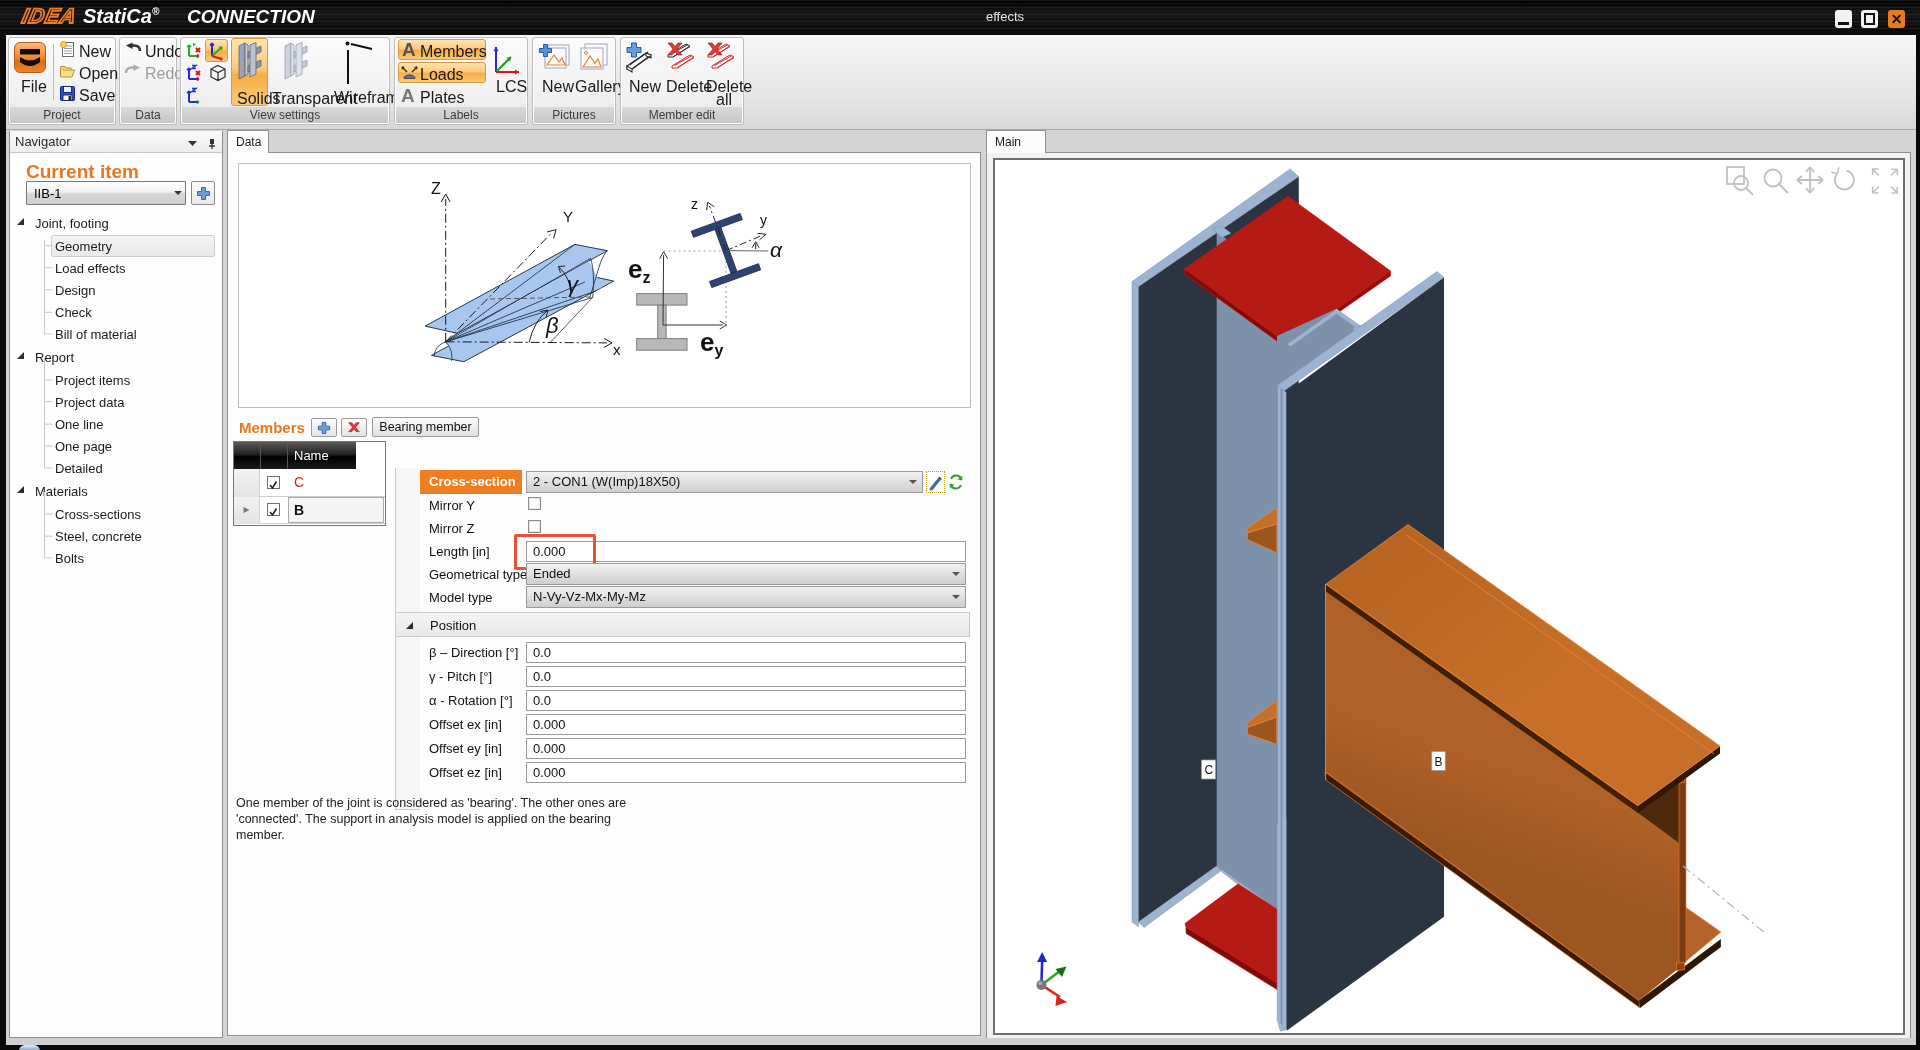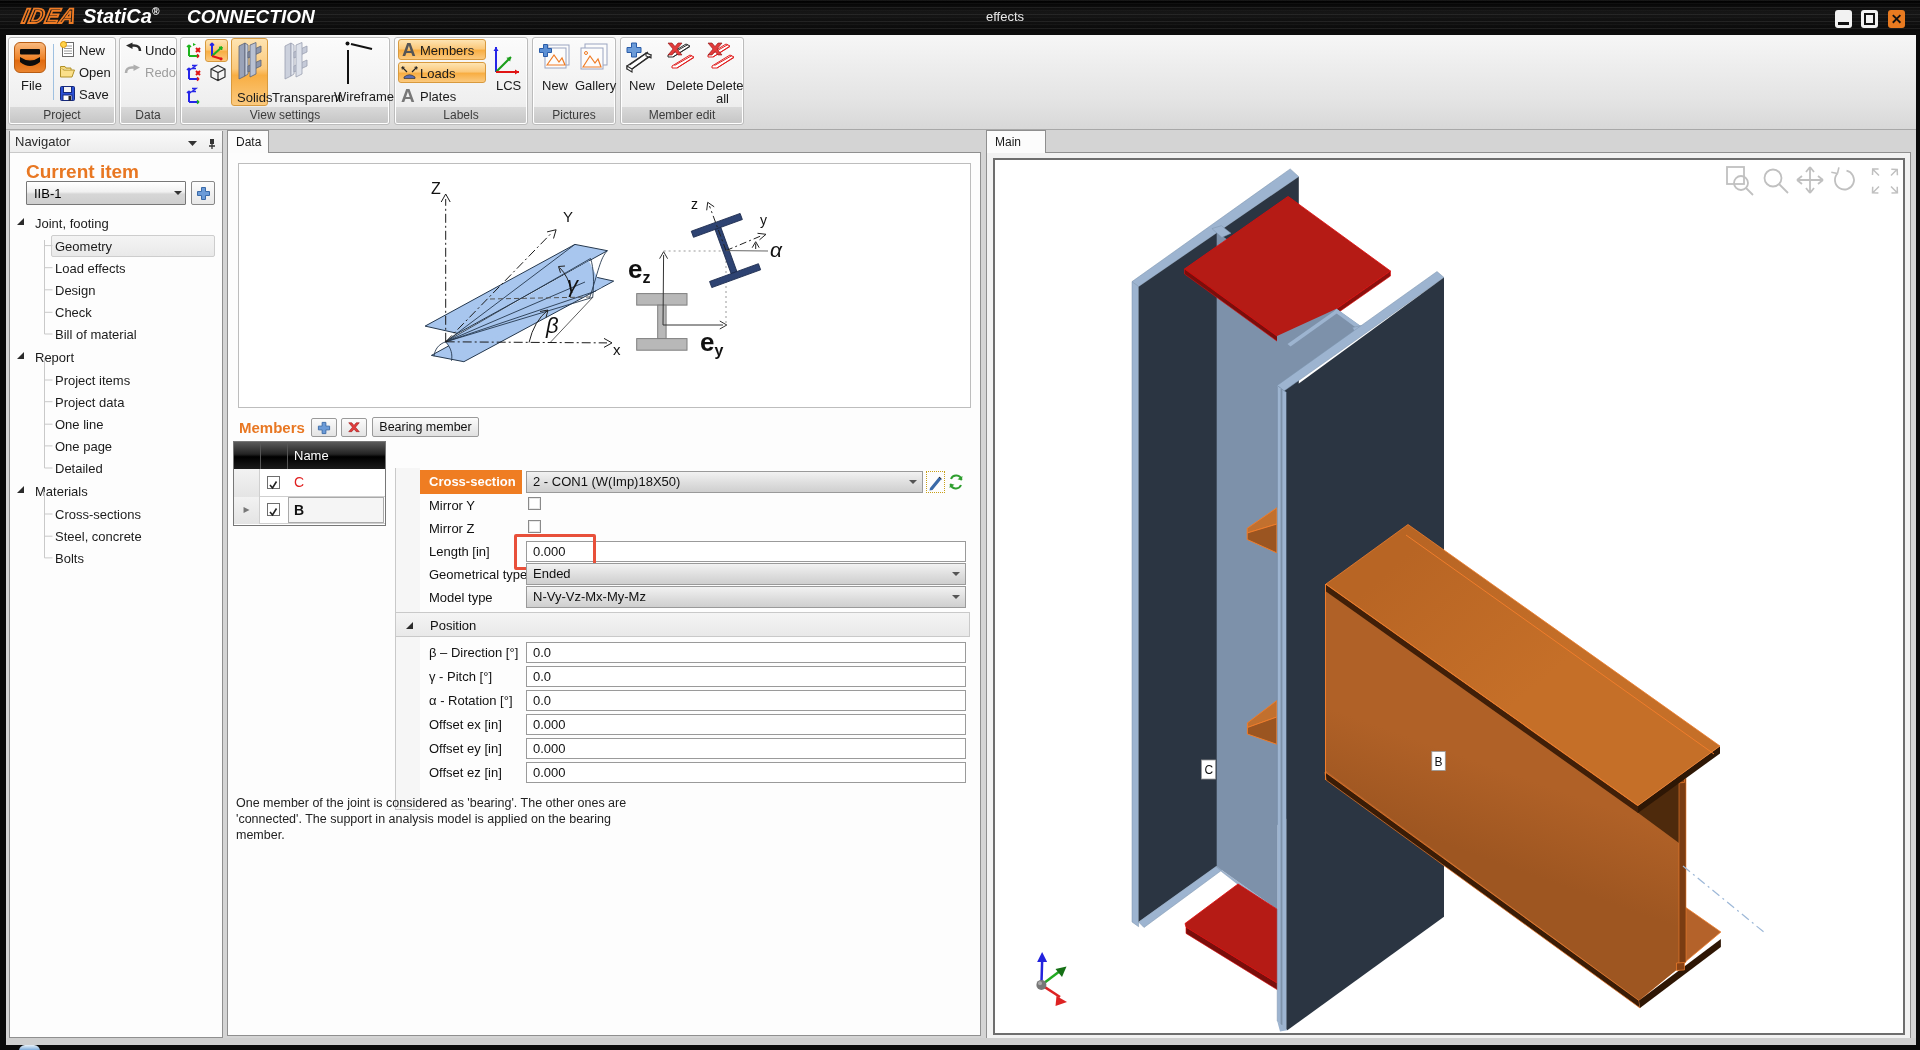--- a/index.html
+++ b/index.html
@@ -28,21 +28,21 @@
   background:linear-gradient(#f7f7f7,#e4e4e4 70%,#d8d8d8);
   border-bottom:1px solid #a8a8a8;
 }
 .rgroup { position:absolute; top:6px; height:88px; border:1px solid #bcbcbc; border-radius:3px;
   background:linear-gradient(#fbfbfb,#efefef 75%,#e4e4e4);
   box-shadow:0 0 0 1px #fff inset;
 }
 .rlabel { position:absolute; left:1px; right:1px; bottom:1px; height:16px;
   background:linear-gradient(#d9d9d9,#c6c6c6);
   border-radius:0 0 2px 2px; text-align:center; font-size:12px; color:#3c3c3c; line-height:16px; }
-.rtext { position:absolute; font-size:13px; color:#1a1a1a; }
+.rtext { position:absolute; font-size:16px; color:#1a1a1a; }
 #ribbon .abs, #ribbon .rtext, #ribbon .rbtn-orange { margin-top:-31px; }
 .rgray { color:#9d9d9d; }
 .rbtn-orange { position:absolute; border:1px solid #d89a3e; border-radius:3px;
   background:linear-gradient(#fee4b2, #fbc97c 45%, #f8ae43 55%, #fbc97e);
 }
 
 .panel { position:absolute; background:#fdfdfd; border:1px solid #8f8f8f; }
 .tab { position:absolute; height:22px; background:#fcfcfc; border:1px solid #8f8f8f; border-bottom:none; font-size:12px; color:#1a1a1a; padding:4px 8px 0 8px; }
 
 
@@ -64,21 +64,21 @@
 #datapanel { left:227px; top:152px; width:754px; height:884px; }
 #diagram { left:238px; top:163px; width:733px; height:245px; border:1px solid #bdbdbd; background:#fff; }
 #memberslbl { left:239px; top:419px; font-size:15px; font-weight:bold; color:#e87722; }
 .smallbtn { position:absolute; width:26px; height:19px; border:1px solid #9a9a9a; border-radius:2px;
   background:linear-gradient(#fbfbfb,#e4e4e4); text-align:center; }
 #bearingbtn { left:372px; top:417px; width:107px; height:20px; border:1px solid #9a9a9a; border-radius:2px;
   background:linear-gradient(#fbfbfb,#e0e0e0); font-size:12.5px; color:#111; text-align:center; line-height:18px; }
 
 
 #mtable { left:233px; top:441px; width:153px; height:85px; border:1px solid #777; background:#fff; }
-#mhead { position:absolute; left:0; top:0; width:151px; height:27px;
+#mhead { position:absolute; left:0; top:0; width:122px; height:27px;
   background:linear-gradient(#5a5a5a, #232323 45%, #000 55%, #1b1b1b); color:#fff; font-size:13px; }
 .mrow { position:absolute; left:0; width:151px; height:28px; border-bottom:1px solid #cfcfcf; background:#fff; }
 .mcb { position:absolute; left:7px; top:7px; width:13px; height:13px; border:1px solid #6e6e6e; background:#fff; }
 
 #props { left:395px; top:441px; width:575px; height:343px; }
 .phead { position:absolute; left:0; width:575px; height:25px; background:linear-gradient(#f4f4f4,#e9e9e9);
   border:1px solid #c9c9c9; font-size:13px; color:#111; }
 .prow-label { position:absolute; left:34px; width:100px; font-size:13px; color:#111; }
 .pinput { position:absolute; left:131px; border:1px solid #9a9a9a; background:#fff; font-size:13px; padding:2px 0 0 6px; color:#111; }
 .pdrop { position:absolute; left:131px; border:1px solid #9a9a9a;

